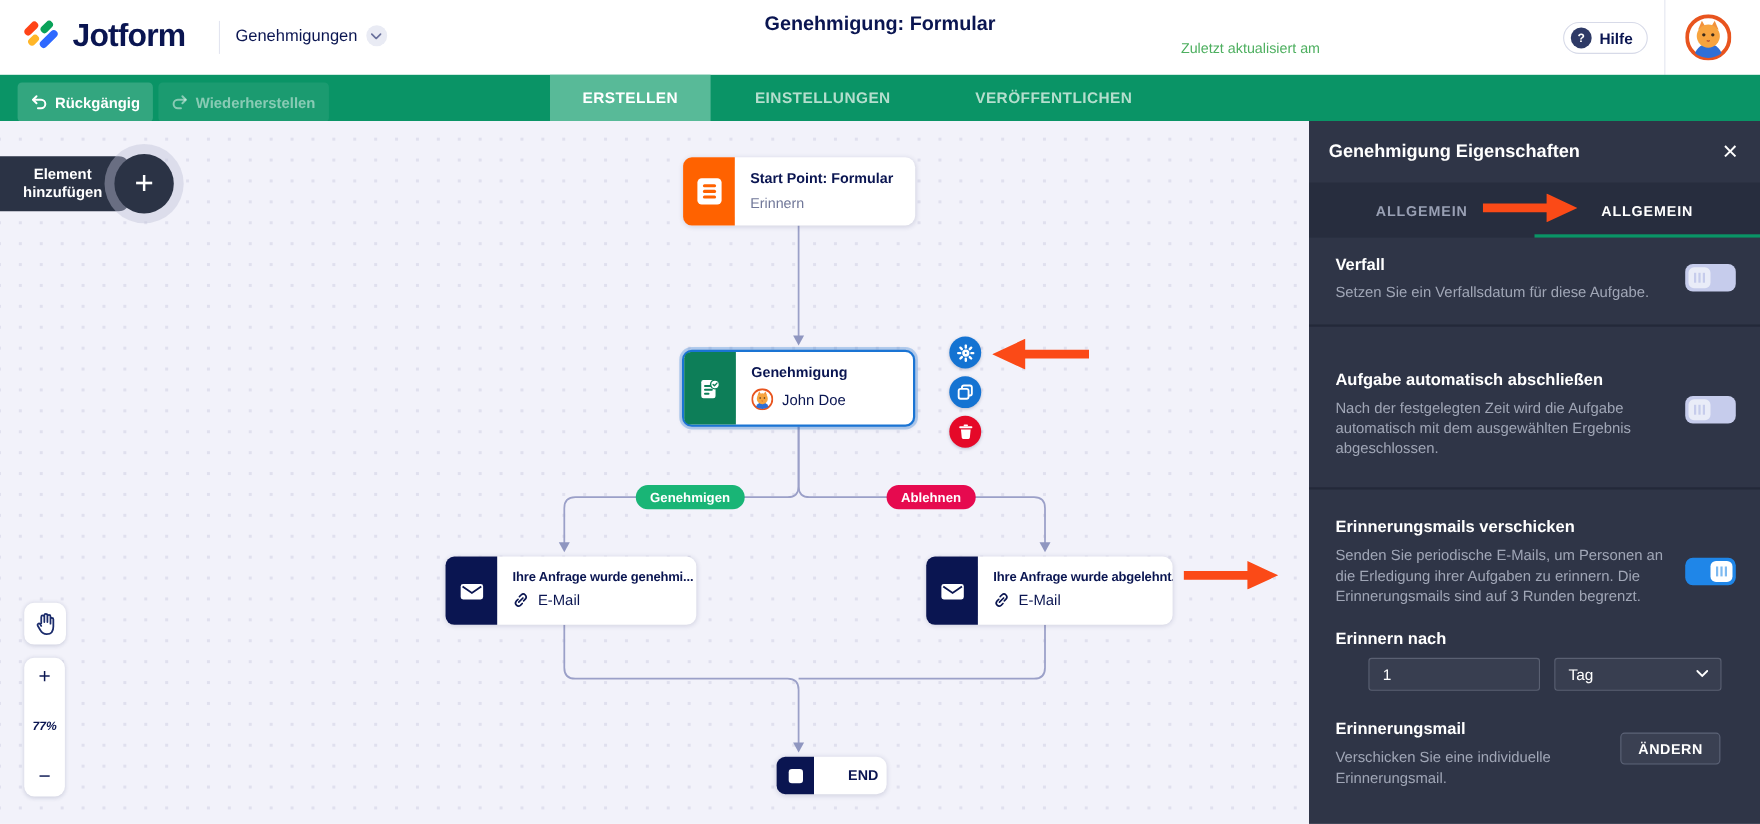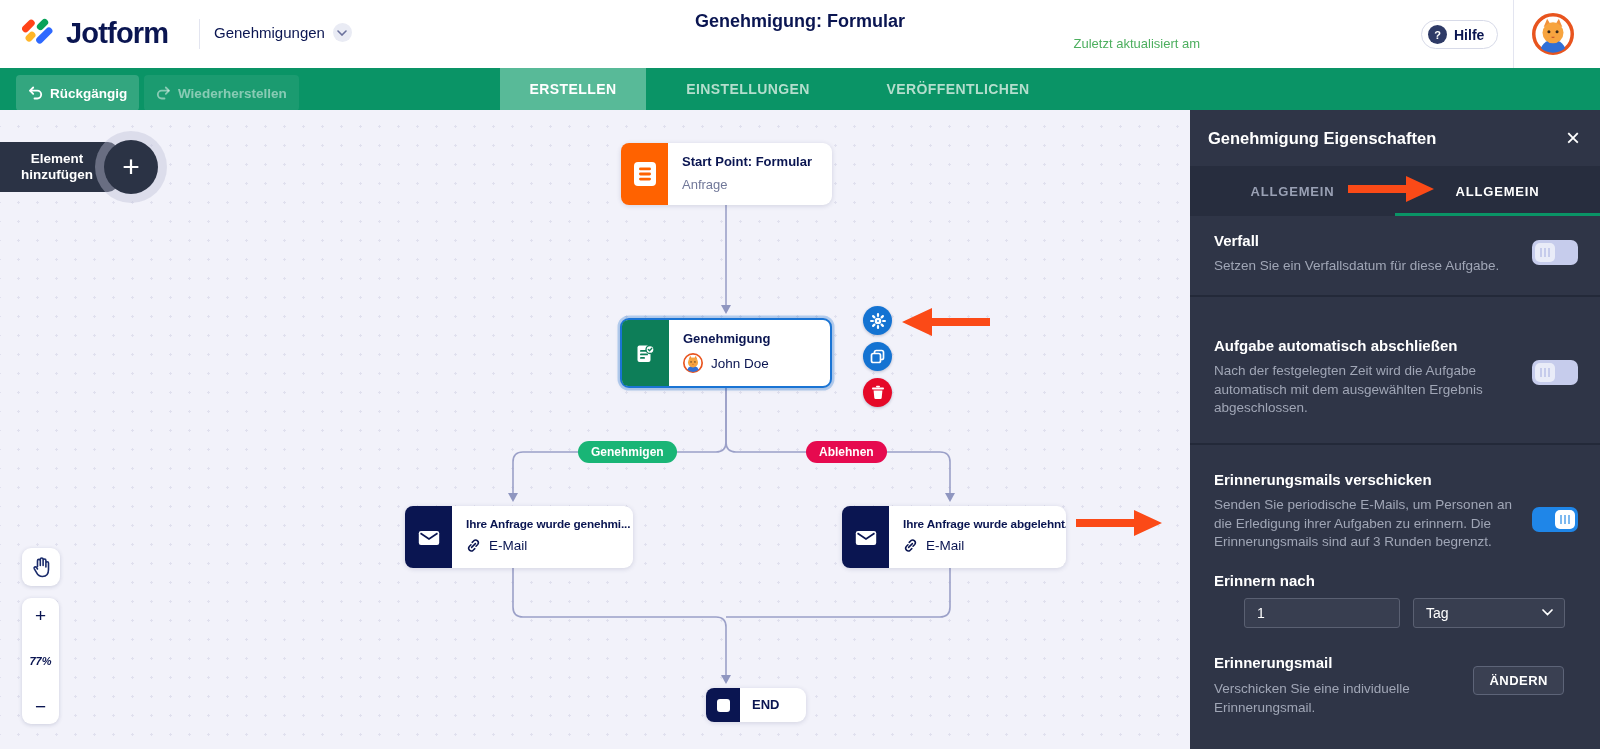--- a/index.html
+++ b/index.html
@@ -50,21 +50,21 @@
   .node-title.small { font-size:11.8px; letter-spacing:-0.15px; }
   .node-sub { margin-top:8px; font-size:13px; color:#717899; }
   .node-row { margin-top:7px; display:flex; align-items:center; gap:8px; font-size:13.5px; color:#0a1551; }
   .node.selected { border:2px solid #1a74d4; box-shadow:0 0 0 2.5px rgba(26,116,212,0.28), 0 1px 5px rgba(35,45,95,0.15); }
   .node.selected .nico { border-radius:6px 0 0 6px; }
 
   .node-start { left:621px; top:33px; width:211px; height:62px; }
   .node-approval { left:620px; top:208px; width:212px; height:70px; }
   .node-email-a { left:405px; top:396px; width:228px; height:62px; }
   .node-email-r { left:842px; top:396px; width:224px; height:62px; }
-  .node-end { left:706px; top:578px; width:100px; height:34px; }
+  .node-end { left:706px; top:578px; width:100px; height:34px;gap:19px; }
   .end-ico { width:34px; height:34px; border-radius:8px 0 0 8px; background:#0a1551; display:flex; align-items:center; justify-content:center; flex-shrink:0; }
   .end-sq { width:13px; height:13px; border-radius:3px; background:#fff; }
   .end-label { line-height:34px; margin-left:12px; font-size:13px; font-weight:bold; color:#0a1551; }
 
   .edge-label { position:absolute; height:22px; line-height:22px; padding:0 13px; border-radius:11px; font-size:12px; font-weight:bold; color:#fff; cursor:pointer; }
   .edge-approve { left:578px; top:331px; background:#19b576; }
   .edge-reject { left:806px; top:331px; background:#e60a4f; }
 
   .act { position:absolute; left:863px; width:29px; height:29px; border-radius:50%; display:flex; align-items:center; justify-content:center; cursor:pointer; box-shadow:0 1px 3px rgba(20,30,80,0.25); }
   .act-blue { background:#1473d2; }
@@ -222,21 +222,21 @@
       <div class="nico nico-orange">
         <svg width="24" height="26" viewBox="0 0 24 26">
             <rect x="1" y="1" width="22" height="24" rx="4" fill="#fff"></rect>
             <rect x="6" y="6.5" width="12" height="2.8" rx="1.4" fill="#ff6200"></rect>
             <rect x="6" y="11.6" width="12" height="2.8" rx="1.4" fill="#ff6200"></rect>
             <rect x="6" y="16.7" width="12" height="2.8" rx="1.4" fill="#ff6200"></rect>
           </svg>
       </div>
       <div class="node-body">
         <div class="node-title">Start Point: Formular</div>
-        <div class="node-sub">Anfrage</div>
+        <div class="node-sub">Erinnern</div>
       </div>
     </div>
 
     <div class="node node-approval selected">
       <div class="nico nico-green">
         <svg width="19" height="21" viewBox="0 0 19 21">
             <rect x="1.5" y="2.5" width="13" height="16.5" rx="2" fill="#fff"></rect>
             <rect x="4" y="7" width="8" height="1.8" rx="0.9" fill="#0d7e58"></rect>
             <rect x="4" y="10.5" width="8" height="1.8" rx="0.9" fill="#0d7e58"></rect>
             <rect x="4" y="14" width="5" height="1.8" rx="0.9" fill="#0d7e58"></rect>

